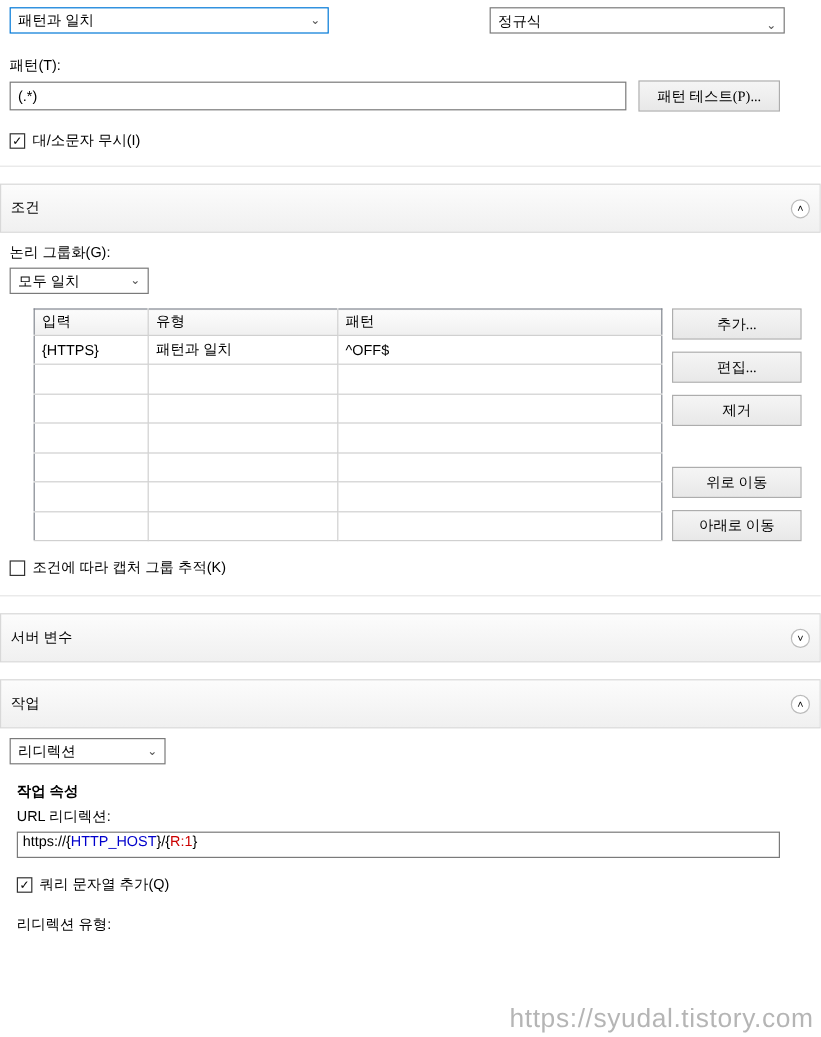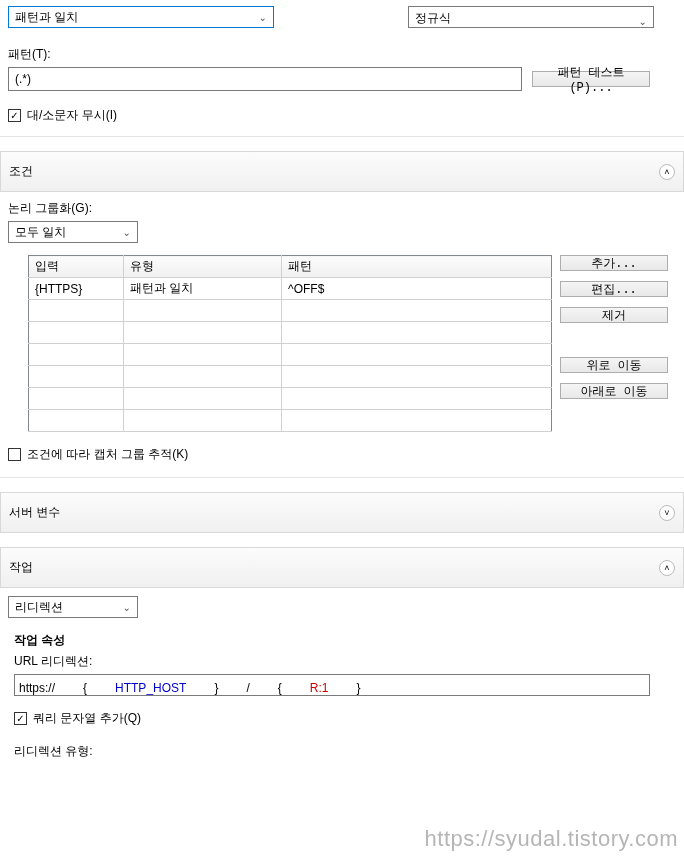--- a/index.html
+++ b/index.html
@@ -50,26 +50,26 @@
     .text-input {
       flex: 1;
       height: 24px;
       border: 1px solid #7a7a7a;
       padding: 0 6px;
       font-family: inherit;
       font-size: 12px;
     }
     .text-input-wide { width: 514px; flex: none; }
     .btn {
-      height: 16px;
+      height: 26px;
       padding: 0 10px;
       border: 1px solid #adadad;
       background: linear-gradient(#f5f5f5, #e8e8e8);
       cursor: pointer;
-      font-family: Liberation Mono, monospace;
+      font-family: Liberation Serif, serif;
       font-size: 12px;
       display: inline-flex;
       align-items: center;
       justify-content: center;
     }
     .btn-pattern-test { width: 118px; }
     .checkbox-row {
       display: flex;
       align-items: center;
       gap: 6px;
@@ -107,21 +107,21 @@
       justify-content: center;
       font-size: 9px;
       background: #fff;
       cursor: pointer;
     }
     .section-body {
       padding: 8px 8px 14px 8px;
       border-bottom: 1px solid #e5e5e5;
       margin-bottom: 14px;
     }
-    .select-group { width: 130px; margin-bottom: 12px; }
+    .select-group { width: 116px; margin-bottom: 12px; }
 
     .cond-area {
       display: flex;
       gap: 8px;
       padding-left: 20px;
     }
     .table {
       border: 1px solid #828790;
       width: 524px;
       border-collapse: collapse;
@@ -161,28 +161,27 @@
       padding: 0 4px;
       font-family: inherit;
       font-size: 12px;
       margin-bottom: 14px;
     }
     .url-content .brace { color: #000; }
     .url-content .var { color: #0000cc; }
     .url-content .ref { color: #cc0000; }
     .url-input-inner {
       display: flex;
-      align-items: flex-end;
+      align-items: flex-start;
       height: 100%;
-      gap: 28px;
     }
     .watermark {
       position: absolute;
       right: 6px;
-      bottom: 12px;
+      bottom: 2px;
       font-size: 22px;
       color: rgba(120,120,120,0.55);
       font-family: Arial, sans-serif;
       letter-spacing: 0.5px;
     }
   </style>
 </head>
 <body>
 
 <div class="section-top">

